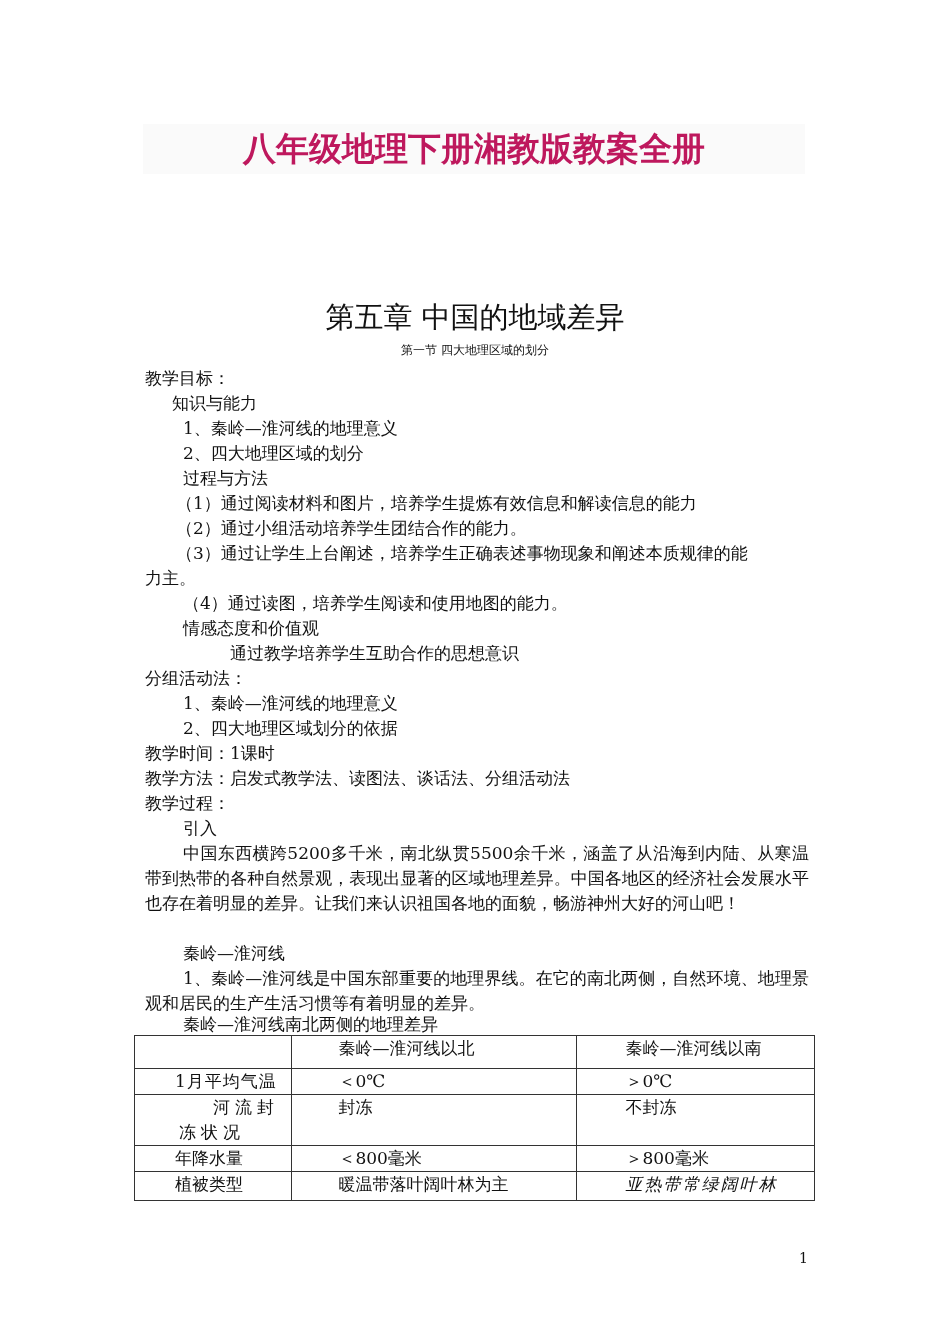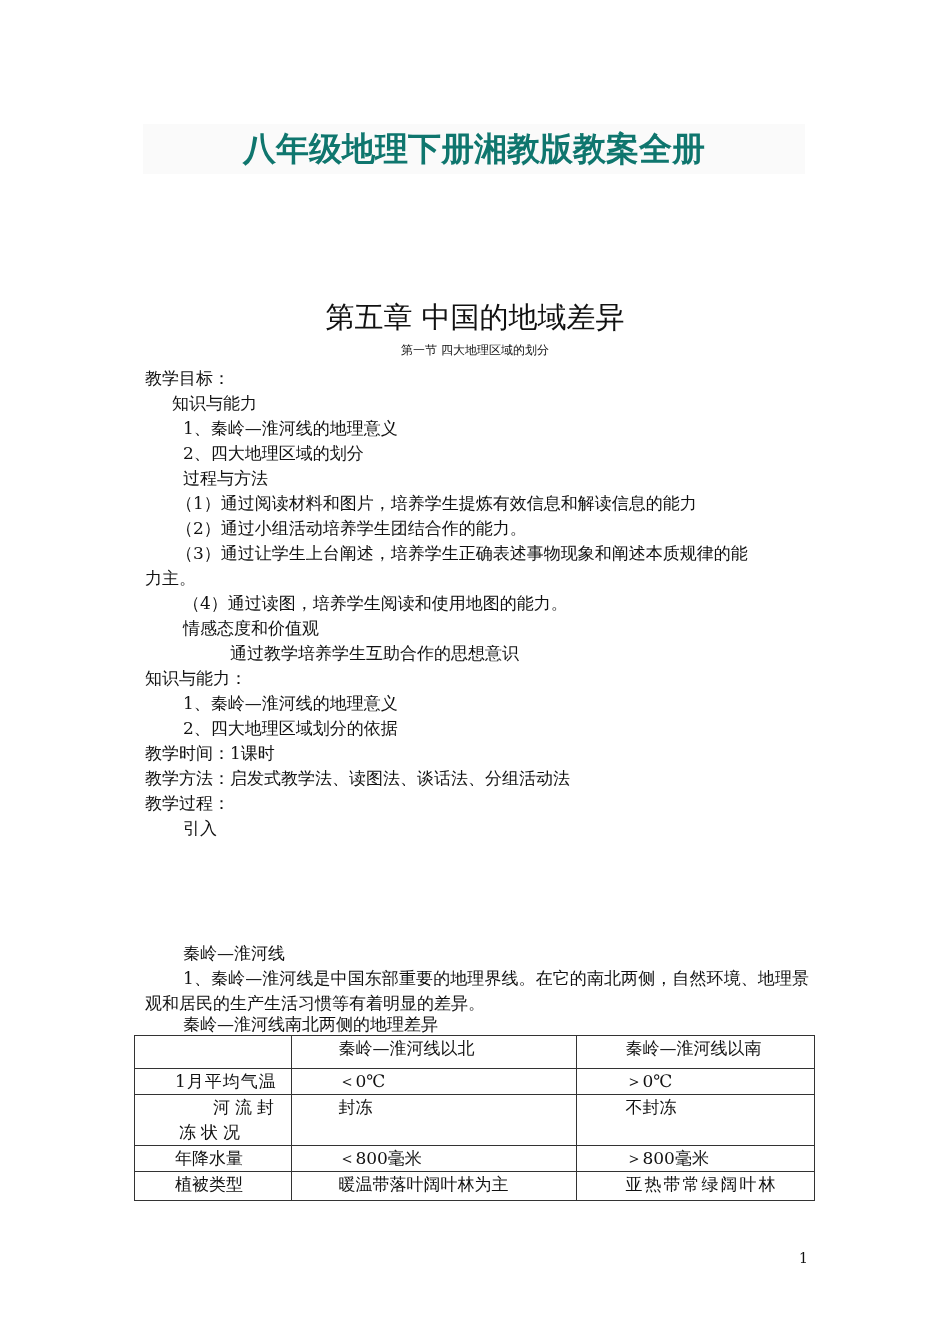--- a/index.html
+++ b/index.html
@@ -2,21 +2,21 @@
 <html><head>
 <meta charset="utf-8">
 <style>
   html, body { margin: 0; padding: 0; background: #ffffff; }
   body { width: 950px; height: 1344px; position: relative; overflow: hidden;
          font-family: "DejaVu Serif", "Liberation Serif", serif; color: #111; }
   .page { position: absolute; left: 0; top: 0; width: 950px; height: 1344px; }
   .title-band { position: absolute; left: 143px; top: 124px; width: 662px; height: 50px;
                 background: #fafafa; display: flex; align-items: center; justify-content: center; }
   .doc-title { font-family: Liberation Mono, monospace; font-weight: bold;
-               font-size: 33px; color: #0f766e; letter-spacing: 0px; }
+               font-size: 33px; color: #be185d; letter-spacing: 0px; }
   .chapter { position: absolute; left: 0; width: 950px; top: 298px; text-align: center;
              font-size: 29px; }
   .section { position: absolute; left: 0; width: 950px; top: 342px; text-align: center;
              font-size: 12px; }
   .line { position: absolute; font-size: 17px; line-height: 25px; white-space: nowrap; }
   .para { position: absolute; left: 145px; width: 664px; font-size: 17px; line-height: 25px;
           text-align: justify; }
   table.diff { position: absolute; left: 134px; top: 1035px; width: 681px; border-collapse: collapse;
                font-size: 17px; }
   table.diff td { border: 1px solid #333; padding: 0 6px; vertical-align: top; line-height: 25px; }
@@ -46,29 +46,30 @@
   <div class="line" style="left:183px; top:441px;">2、四大地理区域的划分</div>
   <div class="line" style="left:183px; top:466px;">过程与方法</div>
   <div class="line" style="left:176px; top:491px;">（1）通过阅读材料和图片，培养学生提炼有效信息和解读信息的能力</div>
   <div class="line" style="left:176px; top:516px;">（2）通过小组活动培养学生团结合作的能力。</div>
   <div class="line" style="left:176px; top:541px;">（3）通过让学生上台阐述，培养学生正确表述事物现象和阐述本质规律的能</div>
   <div class="line" style="left:145px; top:566px;">力主。</div>
   <div class="line" style="left:183px; top:591px;">（4）通过读图，培养学生阅读和使用地图的能力。</div>
   <div class="line" style="left:183px; top:616px;">情感态度和价值观</div>
   <div class="line" style="left:230px; top:641px;">通过教学培养学生互助合作的思想意识</div>
 
-  <div class="line" style="left:145px; top:666px;">知识与能力：</div>
+  <div class="line" style="left:145px; top:666px;">分组活动法：</div>
   <div class="line" style="left:183px; top:691px;">1、秦岭—淮河线的地理意义</div>
   <div class="line" style="left:183px; top:716px;">2、四大地理区域划分的依据</div>
 
   <div class="line" style="left:145px; top:741px;">教学时间：1课时</div>
   <div class="line" style="left:145px; top:766px;">教学方法：启发式教学法、读图法、谈话法、分组活动法</div>
   <div class="line" style="left:145px; top:791px;">教学过程：</div>
   <div class="line" style="left:183px; top:816px;">引入</div>
 
+  <div class="para" style="top:841px; text-indent:38px;">中国东西横跨5200多千米，南北纵贯5500余千米，涵盖了从沿海到内陆、从寒温带到热带的各种自然景观，表现出显著的区域地理差异。中国各地区的经济社会发展水平也存在着明显的差异。让我们来认识祖国各地的面貌，畅游神州大好的河山吧！</div>
 
   <div class="line" style="left:183px; top:941px;">秦岭—淮河线</div>
   <div class="para" style="top:966px; text-indent:38px;">1、秦岭—淮河线是中国东部重要的地理界线。在它的南北两侧，自然环境、地理景观和居民的生产生活习惯等有着明显的差异。</div>
   <div class="line" style="left:183px; top:1012px;">秦岭—淮河线南北两侧的地理差异</div>
 
   <table class="diff">
     <tbody>
         <tr class="rhead">
       <td class="c1"></td>
       <td class="c2" style="padding-left:46px;">秦岭—淮河线以北</td>
@@ -85,19 +86,19 @@
       <td style="padding-left:48px;">不封冻</td>
     </tr>
     <tr class="r3">
       <td class="lab">年降水量</td>
       <td style="padding-left:46px;">＜800毫米</td>
       <td style="padding-left:48px;">＞800毫米</td>
     </tr>
     <tr class="r4">
       <td class="lab">植被类型</td>
       <td style="padding-left:46px;">暖温带落叶阔叶林为主</td>
-      <td style="padding-left:48px;letter-spacing:2px;">亚热带常绿阔叶林</td>
+      <td style="padding-left:48px;letter-spacing:2px;font-style:italic;">亚热带常绿阔叶林</td>
     </tr>
   </tbody>
     </table>
 
   <div class="page-num">1</div>
 </div>
 
 </body></html>

